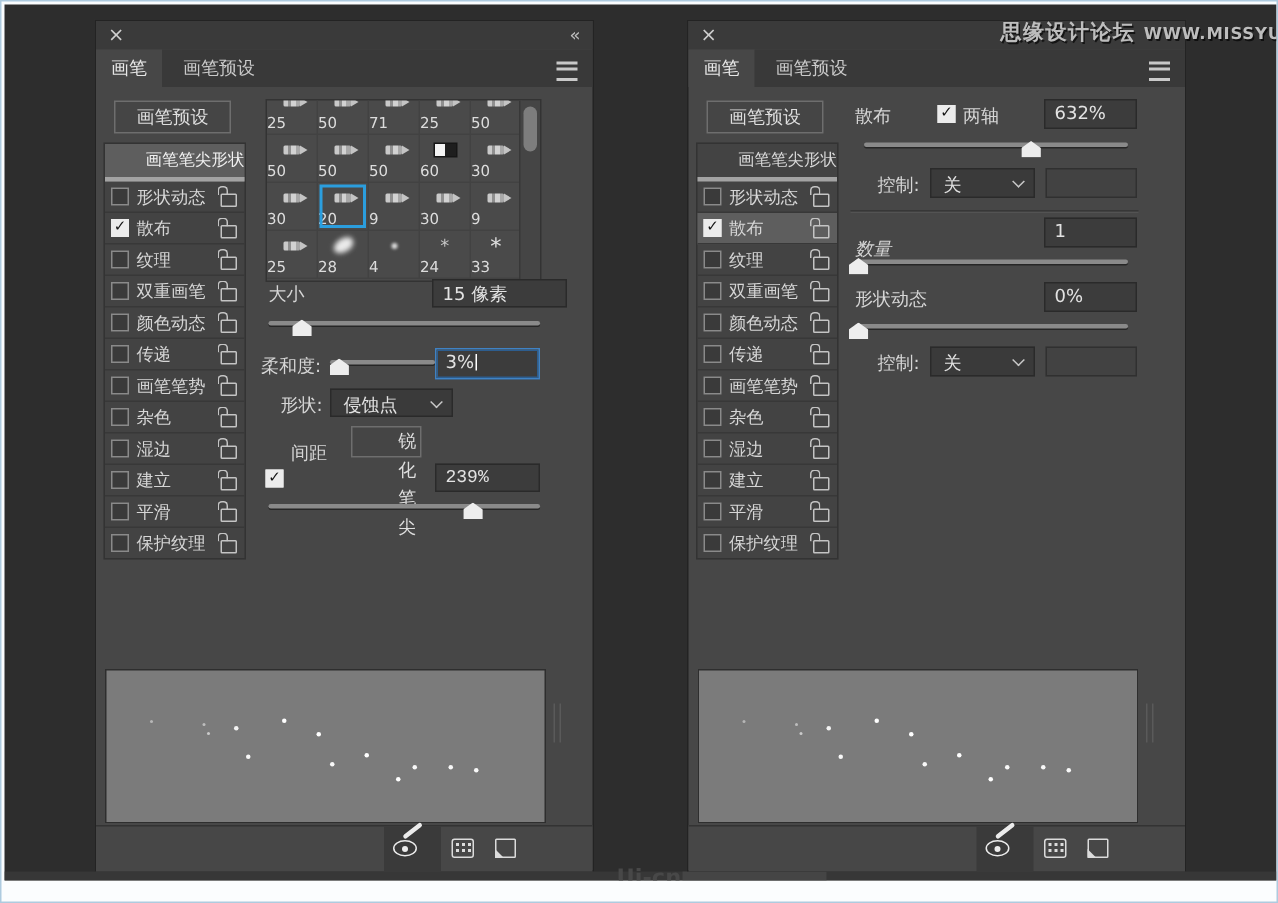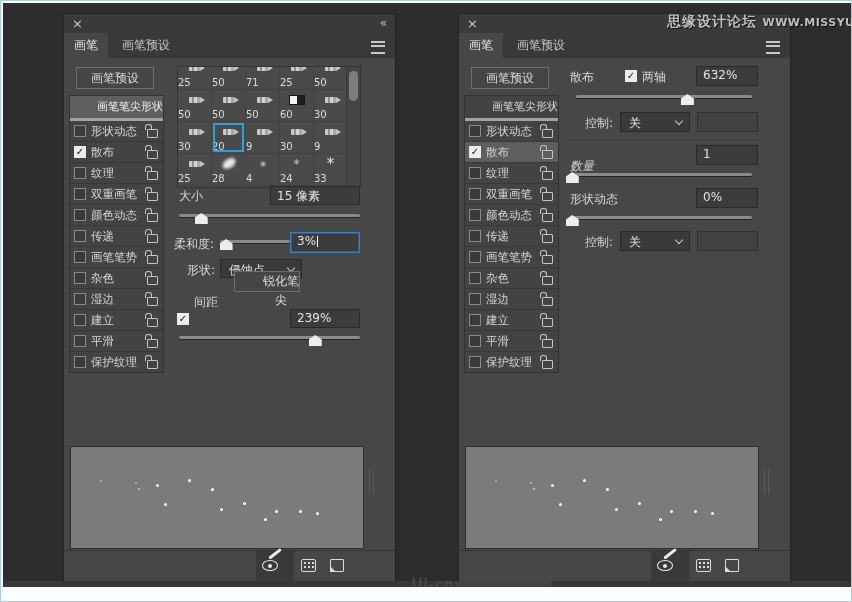--- a/index.html
+++ b/index.html
@@ -321,44 +321,44 @@
               </div>
               <div class="num">33</div>
             </div>
           </div>
       <div class="gscroll">
             <div class="gthumb"></div>
           </div>
     </div>
 
     <div class="lbl" style="left:115px;top:174px;">大小</div>
-    <div class="valbox" style="left:206px;top:172px;width:90px;height:19px;">15 像素</div>
+    <div class="valbox" style="left:224px;top:172px;width:90px;height:19px;">15 像素</div>
     <div class="slider" style="left:115px;top:198px;width:181px;">
       <div class="track"></div>
           <div class="thumb" style="left: 12%;"></div>
     </div>
 
     <div class="lbl" style="left:110px;top:222px;">柔和度:</div>
     <div class="slider" style="left:156px;top:224px;width:70px;">
       <div class="track"></div>
           <div class="thumb" style="left: 8%;"></div>
     </div>
     <div class="valbox focused" style="left:226px;top:218px;width:70px;height:21px;"><span>3%</span><span class="caret"></span></div>
 
     <div class="lbl" style="left:123px;top:248px;">形状:</div>
     <div class="dropdown" style="left:156px;top:245px;width:82px;height:19px;">
       <span>侵蚀点</span>
       <span class="chev"></span>
     </div>
 
-    <div class="pbutton" style="left:170px;top:257px;width:66px;height:21px;line-height:19px;padding-left:28px;">锐化笔尖</div>
+    <div class="pbutton" style="left:170px;top:270px;width:47px;height:21px;line-height:19px;padding-left:28px;">锐化笔尖</div>
 
     <div class="cb checked" style="left:113px;top:299px;">✓</div>
     <div class="lbl" style="left:130px;top:280px;">间距</div>
-    <div class="valbox" style="left:226px;top:295px;width:70px;height:19px;">239%</div>
+    <div class="valbox" style="left:226px;top:295px;width:70px;height:19px;font-family:Liberation Mono, monospace;">239%</div>
     <div class="slider" style="left:115px;top:320px;width:181px;">
       <div class="track"></div>
           <div class="thumb" style="left: 75%;"></div>
     </div>
 
     <div class="preview">
           <div>
             <div class="dot" style="left: 10%; top: 33%; width: 2px; height: 2px; opacity: 0.45;"></div>
             <div class="dot" style="left: 22%; top: 35%; width: 2px; height: 2px; opacity: 0.5;"></div>
             <div class="dot" style="left: 23%; top: 41%; width: 2px; height: 2px; opacity: 0.6;"></div>

